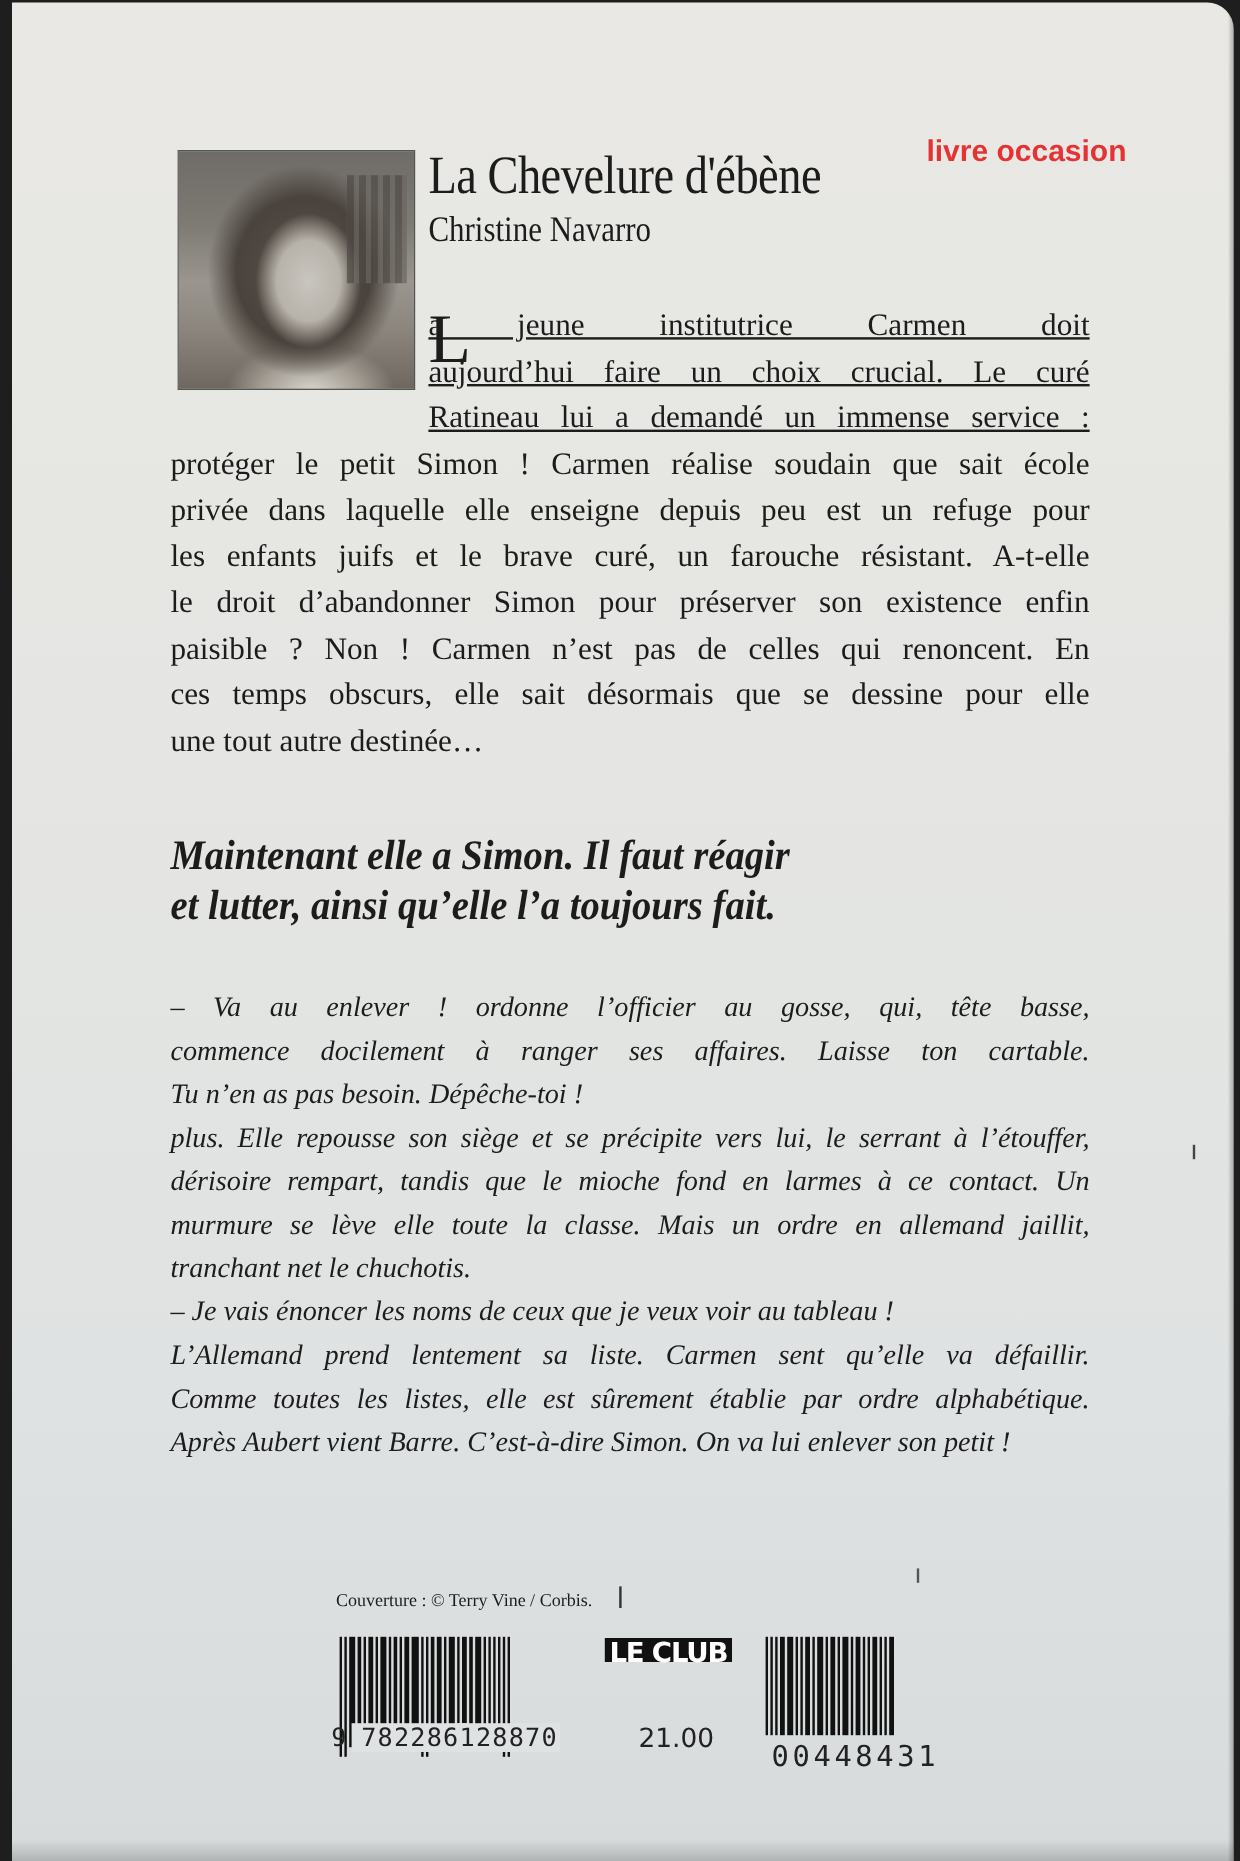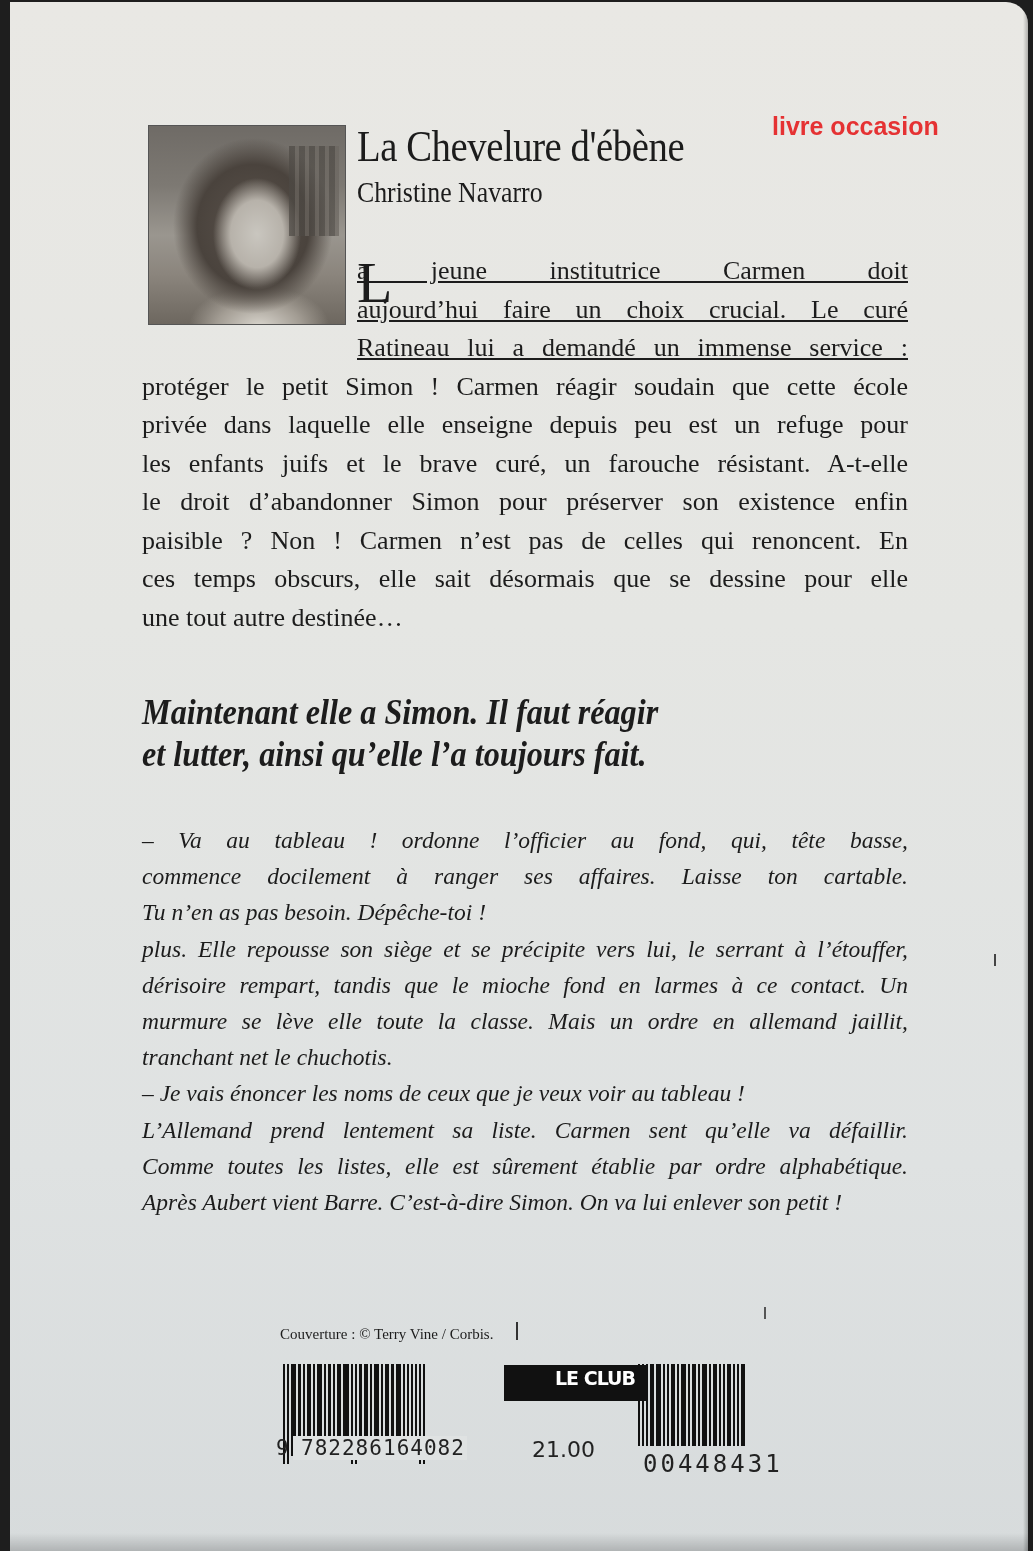--- a/index.html
+++ b/index.html
@@ -83,23 +83,23 @@
   .isbn-barcode { left: 273px; top: 1362px; height: 100px; }
   .isbn-digits {
     position: absolute; left: 266px; top: 1434px; font-family: "DejaVu Sans Mono", monospace;
     font-size: 21px; color: #222; letter-spacing: 1px; white-space: nowrap;
   }
   .isbn-digit-first { position: absolute; left: 0; top: 0; }
   .isbn-digit-group1 { position: absolute; left: 17px; top: 0; background: #dfe2e2; padding: 0 8px; }
   .isbn-digit-group2 { position: absolute; left: 105px; top: 0; background: #dfe2e2; padding: 0 2px; }
 
   .club-badge {
-    position: absolute; left: 494px; top: 1363px; width: 106px; height: 36px;
+    position: absolute; left: 494px; top: 1363px; width: 106px; height: 20px;
     background: #111; color: #fff; font-family: "DejaVu Sans", sans-serif; font-weight: bold;
-    font-size: 19px; line-height: 27px; text-align: center; letter-spacing: -1px; padding-left: 38px;
+    font-size: 23px; line-height: 27px; text-align: center; letter-spacing: -1px;
   }
   .price {
     position: absolute; left: 522px; top: 1435px; font-family: "DejaVu Sans", sans-serif;
     font-size: 22px; color: #222;
   }
   .ref-barcode { left: 628px; top: 1362px; height: 82px; }
   .ref-digits {
     position: absolute; left: 633px; top: 1448px; font-family: "DejaVu Sans Mono", monospace;
     font-size: 24px; color: #222; letter-spacing: 3px;
   }
@@ -116,36 +116,36 @@
 
   <div class="book-title serif">La Chevelure d'ébène</div>
   <div class="watermark">livre occasion</div>
   <div class="author serif">Christine Navarro</div>
 
   <div class="summary serif">
     <span class="dropcap">L</span>
     <span class="line indent">a jeune institutrice Carmen doit</span>
     <span class="line indent">aujourd’hui faire un choix crucial. Le curé</span>
     <span class="line indent">Ratineau lui a demandé un immense service :</span>
-    <span class="line">protéger le petit Simon ! Carmen réagir soudain que cette école</span>
+    <span class="line">protéger le petit Simon ! Carmen réalise soudain que sait école</span>
     <span class="line">privée dans laquelle elle enseigne depuis peu est un refuge pour</span>
     <span class="line">les enfants juifs et le brave curé, un farouche résistant. A-t-elle</span>
     <span class="line">le droit d’abandonner Simon pour préserver son existence enfin</span>
     <span class="line">paisible ? Non ! Carmen n’est pas de celles qui renoncent. En</span>
     <span class="line">ces temps obscurs, elle sait désormais que se dessine pour elle</span>
     <span class="line last">une tout autre destinée…</span>
   </div>
 
   <div class="tagline serif">
     <div>Maintenant elle a Simon. Il faut réagir</div>
     <div>et lutter, ainsi qu’elle l’a toujours fait.</div>
   </div>
 
   <div class="excerpt serif">
-    <span class="line">– Va au tableau ! ordonne l’officier au fond, qui, tête basse,</span>
+    <span class="line">– Va au enlever ! ordonne l’officier au gosse, qui, tête basse,</span>
     <span class="line">commence docilement à ranger ses affaires. Laisse ton cartable.</span>
     <span class="line last">Tu n’en as pas besoin. Dépêche-toi !</span>
     <span class="line">plus. Elle repousse son siège et se précipite vers lui, le serrant à l’étouffer,</span>
     <span class="line">dérisoire rempart, tandis que le mioche fond en larmes à ce contact. Un</span>
     <span class="line">murmure se lève elle toute la classe. Mais un ordre en allemand jaillit,</span>
     <span class="line last">tranchant net le chuchotis.</span>
     <span class="line last">– Je vais énoncer les noms de ceux que je veux voir au tableau !</span>
     <span class="line">L’Allemand prend lentement sa liste. Carmen sent qu’elle va défaillir.</span>
     <span class="line">Comme toutes les listes, elle est sûrement établie par ordre alphabétique.</span>
     <span class="line last">Après Aubert vient Barre. C’est-à-dire Simon. On va lui enlever son petit !</span>
@@ -180,21 +180,21 @@
       <div class="bar" style="width:2px;height:92px"></div>
     <div class="bar" style="width:2px;height:92px"></div>
       <div class="bar" style="width:2px;height:92px"></div>
     <div class="bar" style="width:2px;height:92px"></div>
       <div class="bar" style="width:2px;height:100px"></div>
     <div class="bar" style="width:2px;height:100px"></div>
   </div>
   <div class="isbn-digits">
     <span class="isbn-digit-first">9</span>
     <span class="isbn-digit-group1">782286</span>
-    <span class="isbn-digit-group2">164082</span>
+    <span class="isbn-digit-group2">128870</span>
   </div>
 
   <div class="club-badge">LE CLUB</div>
   <div class="price">21.00</div>
 
   <div class="barcode ref-barcode">
     <div class="bar" style="width:2px;height:82px"></div>
       <div class="bar" style="width:2px;height:82px"></div>
     <div class="bar" style="width:2px;height:82px"></div>
       <div class="bar" style="width:4px;height:82px"></div>

